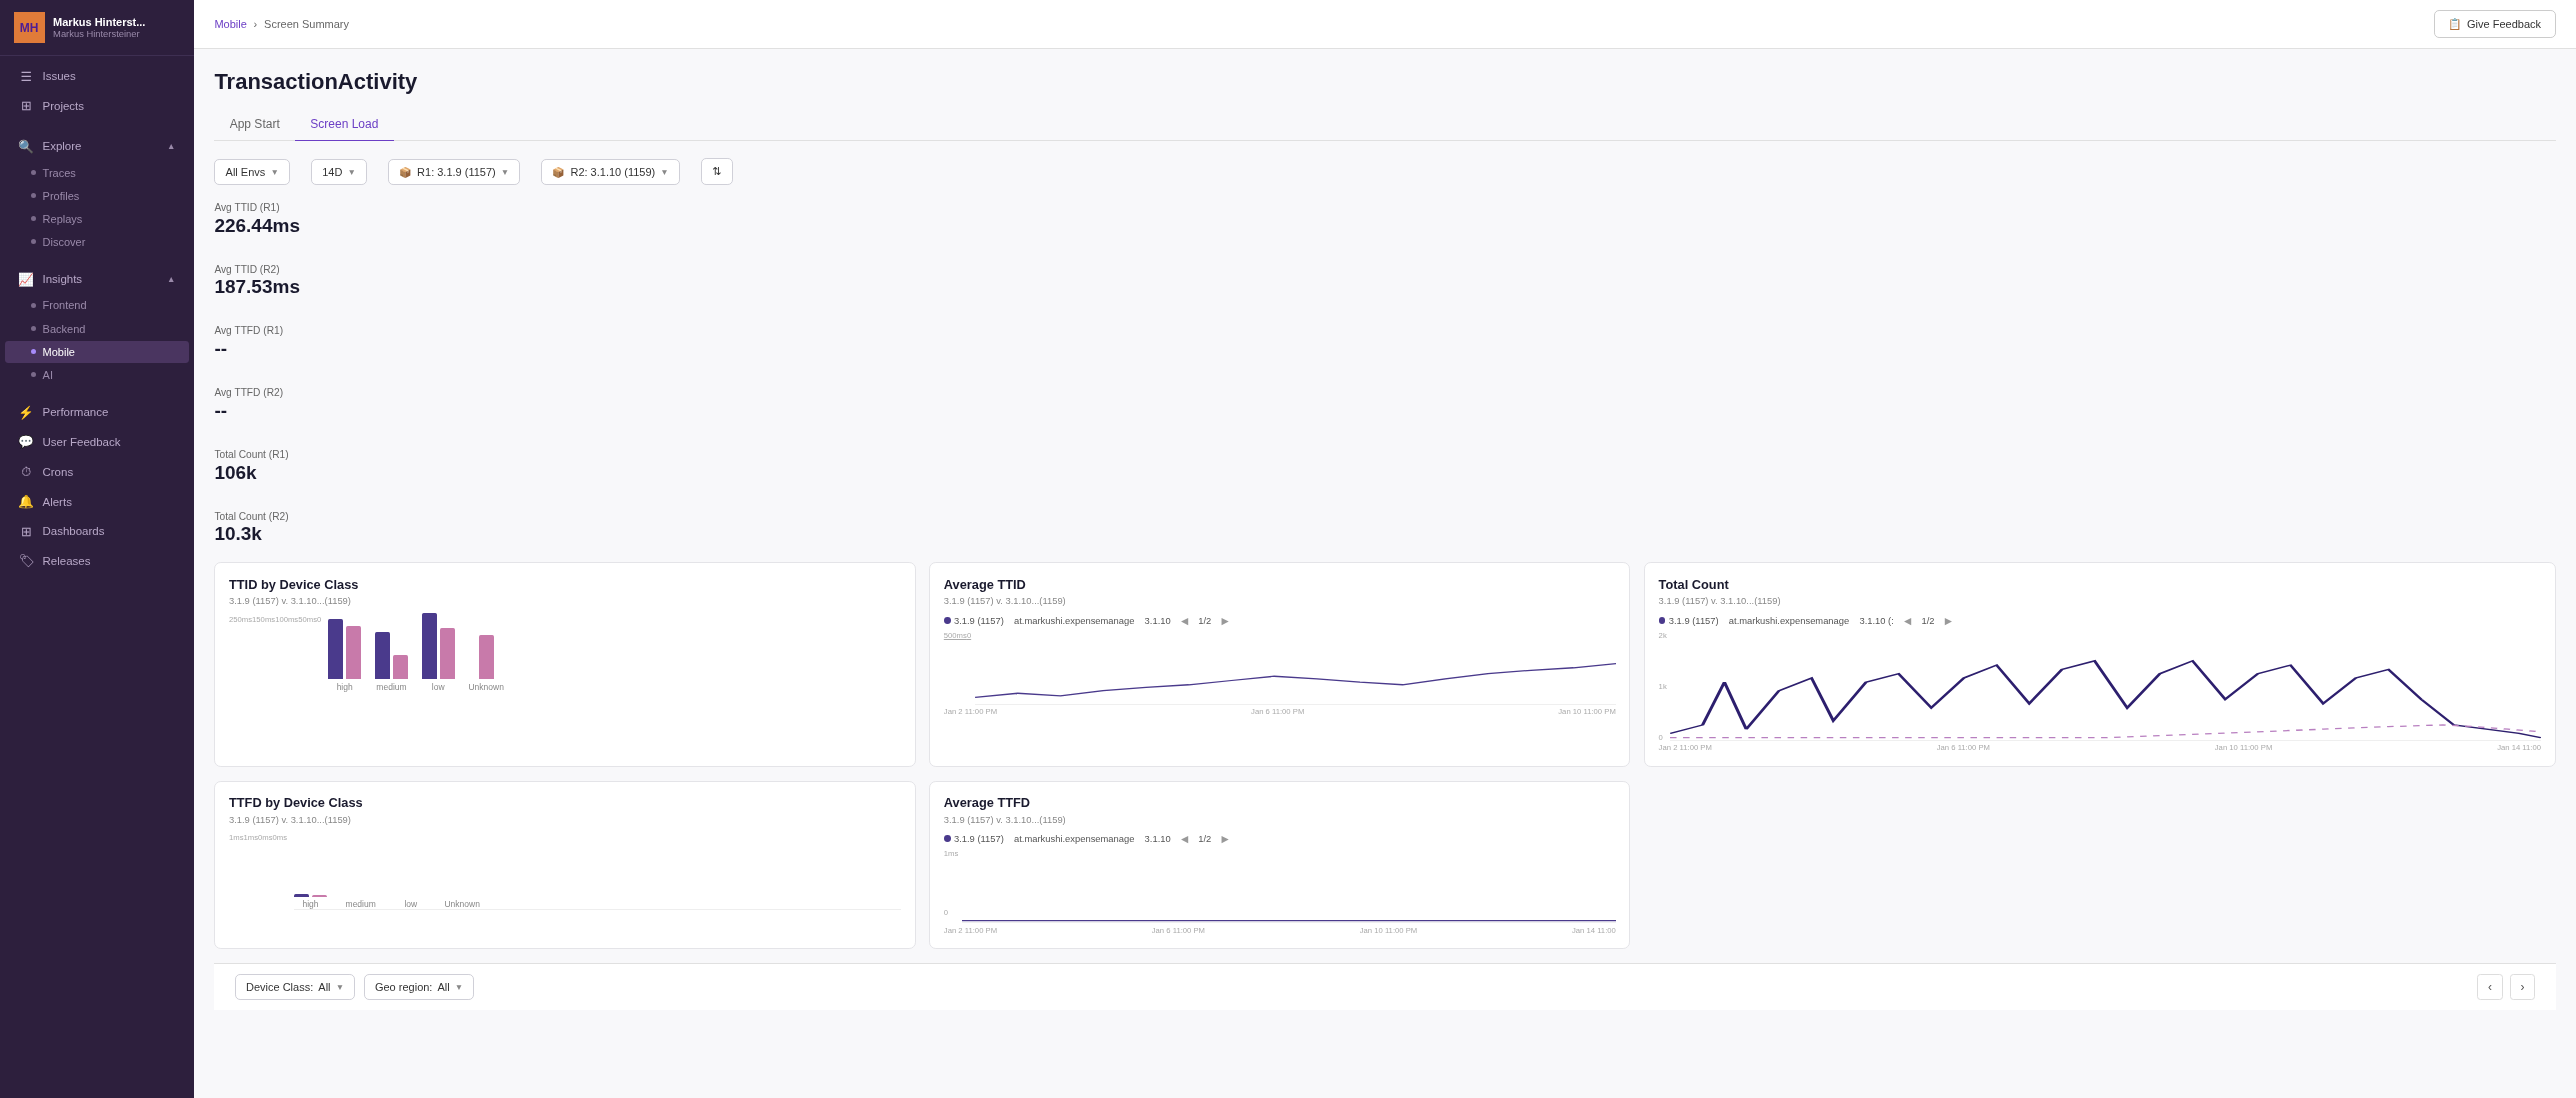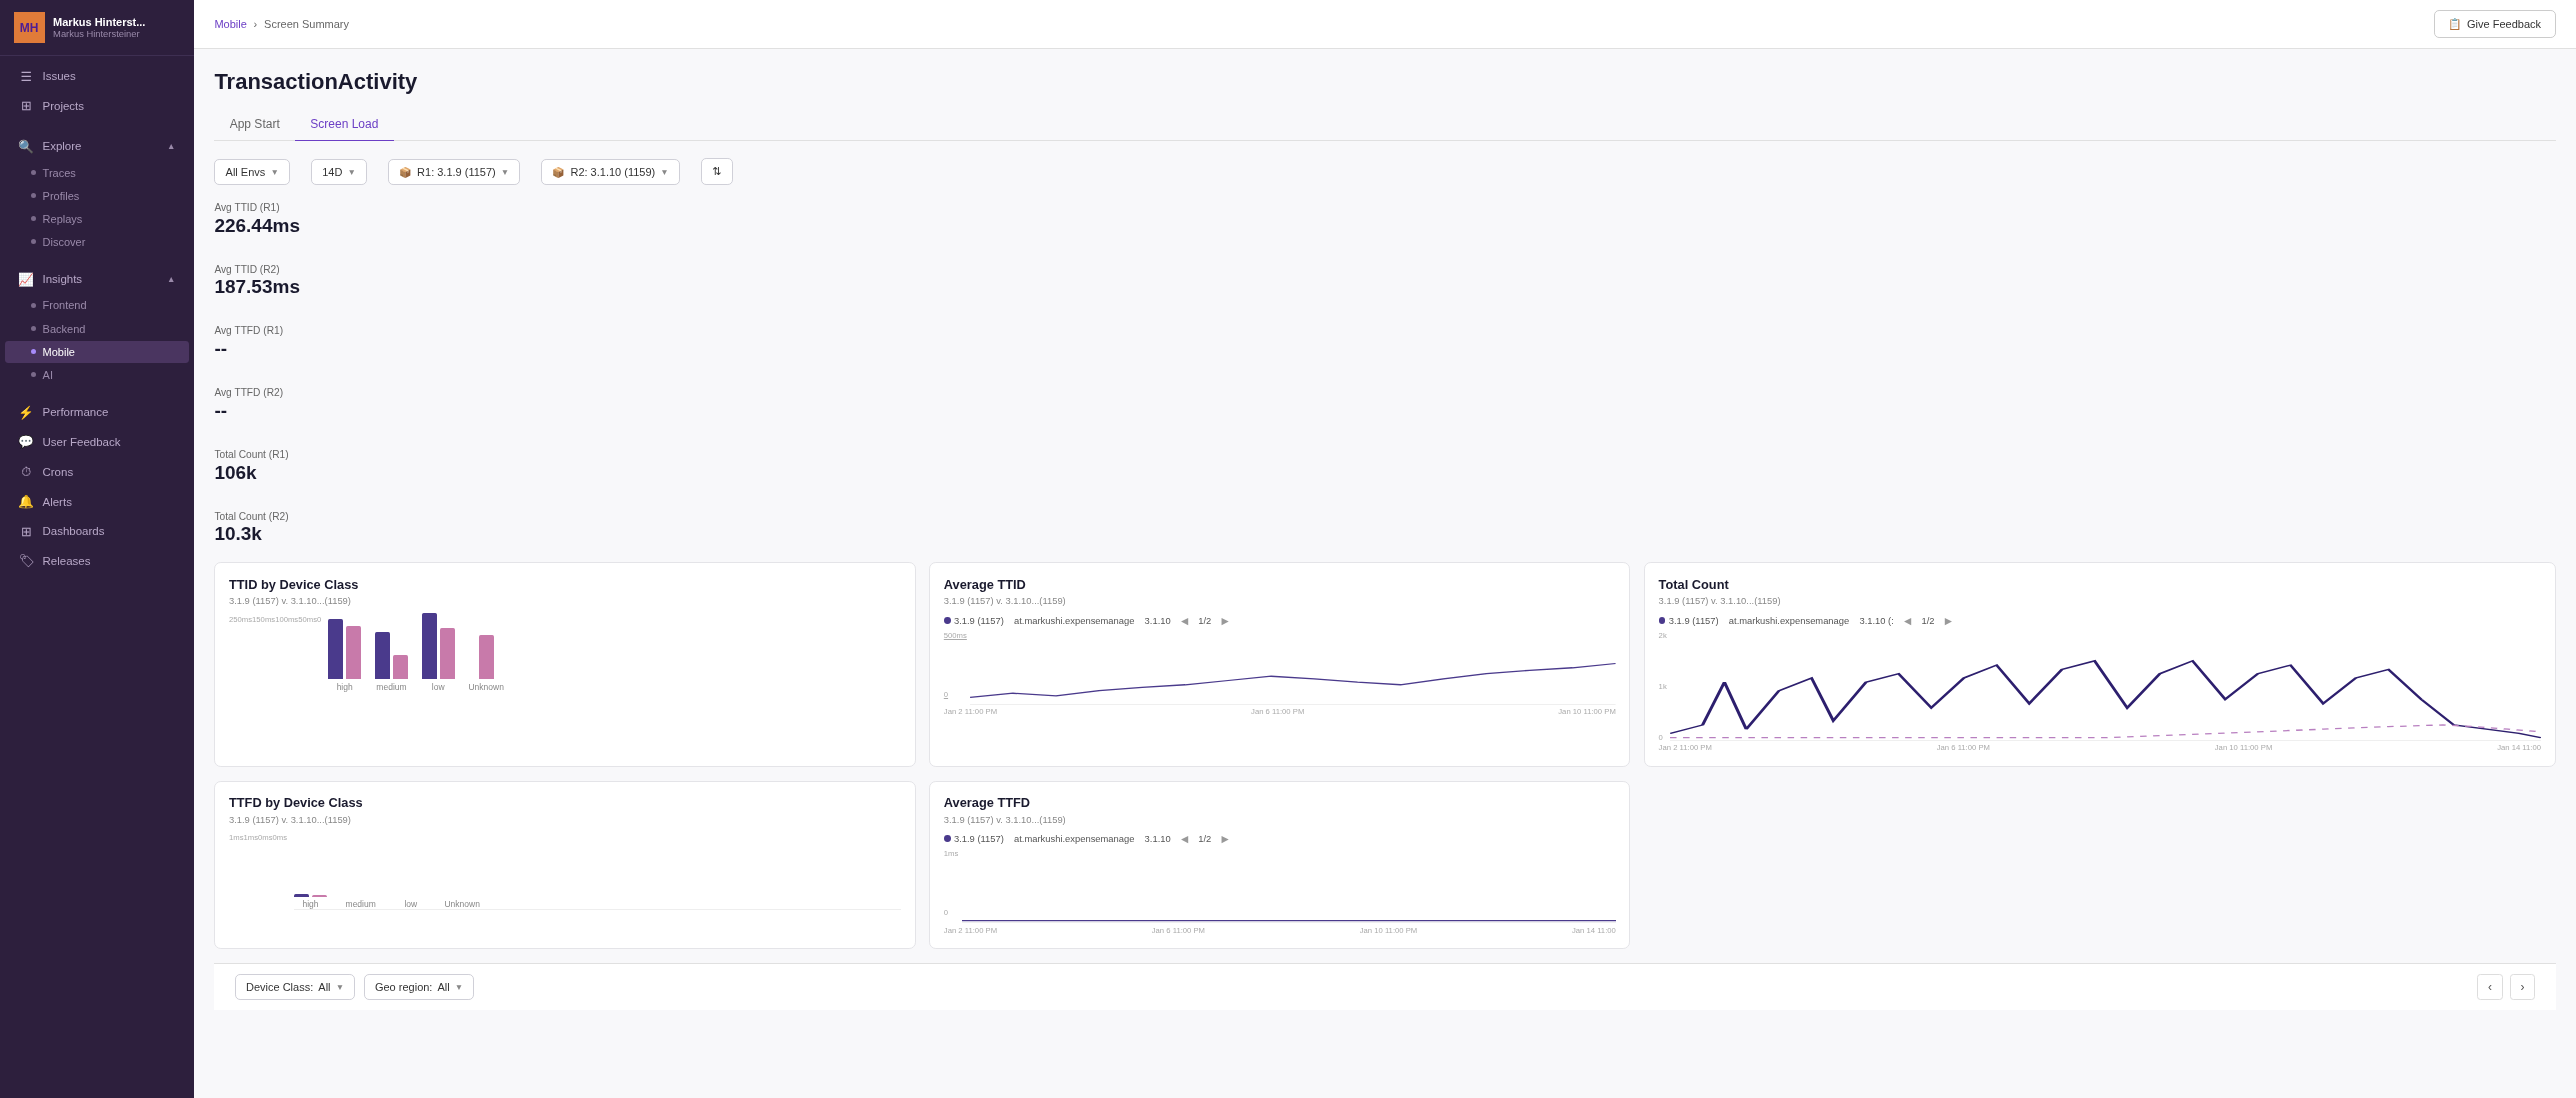--- a/index.html
+++ b/index.html
@@ -366,21 +366,21 @@
             <span style="font-size:9.4px;color:#555;">at.markushi.expensemanage</span>
           </div>
           <div class="legend-item">
             <span style="font-size:9.4px;color:#555;">3.1.10</span>
           </div>
           <span class="page-arrow">◀</span>
           <span style="font-size:9.4px;">1/2</span>
           <span class="page-arrow">▶</span>
         </div>
         <div style="display:flex;align-items:stretch;gap:3.4px;">
-          <div style="font-size:7.7px;color:#aaa;display:flex;flex-direction:column;justify-content:space-between;height:68px;text-decoration:underline;">
+          <div style="font-size:7.7px;color:#aaa;display:flex;flex-direction:row;justify-content:space-between;height:68px;text-decoration:underline;">
             <span>500ms</span>
               <span>0</span>
           </div>
           <div class="line-chart-area" style="flex:1;">
             <svg viewBox="0 0 300 80" preserveAspectRatio="none">
               <polyline points="0,70 20,65 40,68 60,62 80,58 100,55 120,50 140,45 160,48 180,52 200,55 220,48 240,42 260,38 280,35 300,30" fill="none" stroke="#4a3a8c" stroke-width="1.5"></polyline>
               <line x1="0" y1="78" x2="300" y2="78" stroke="#e0e0e0" stroke-width="0.5"></line>
             </svg>
           </div>
         </div>

